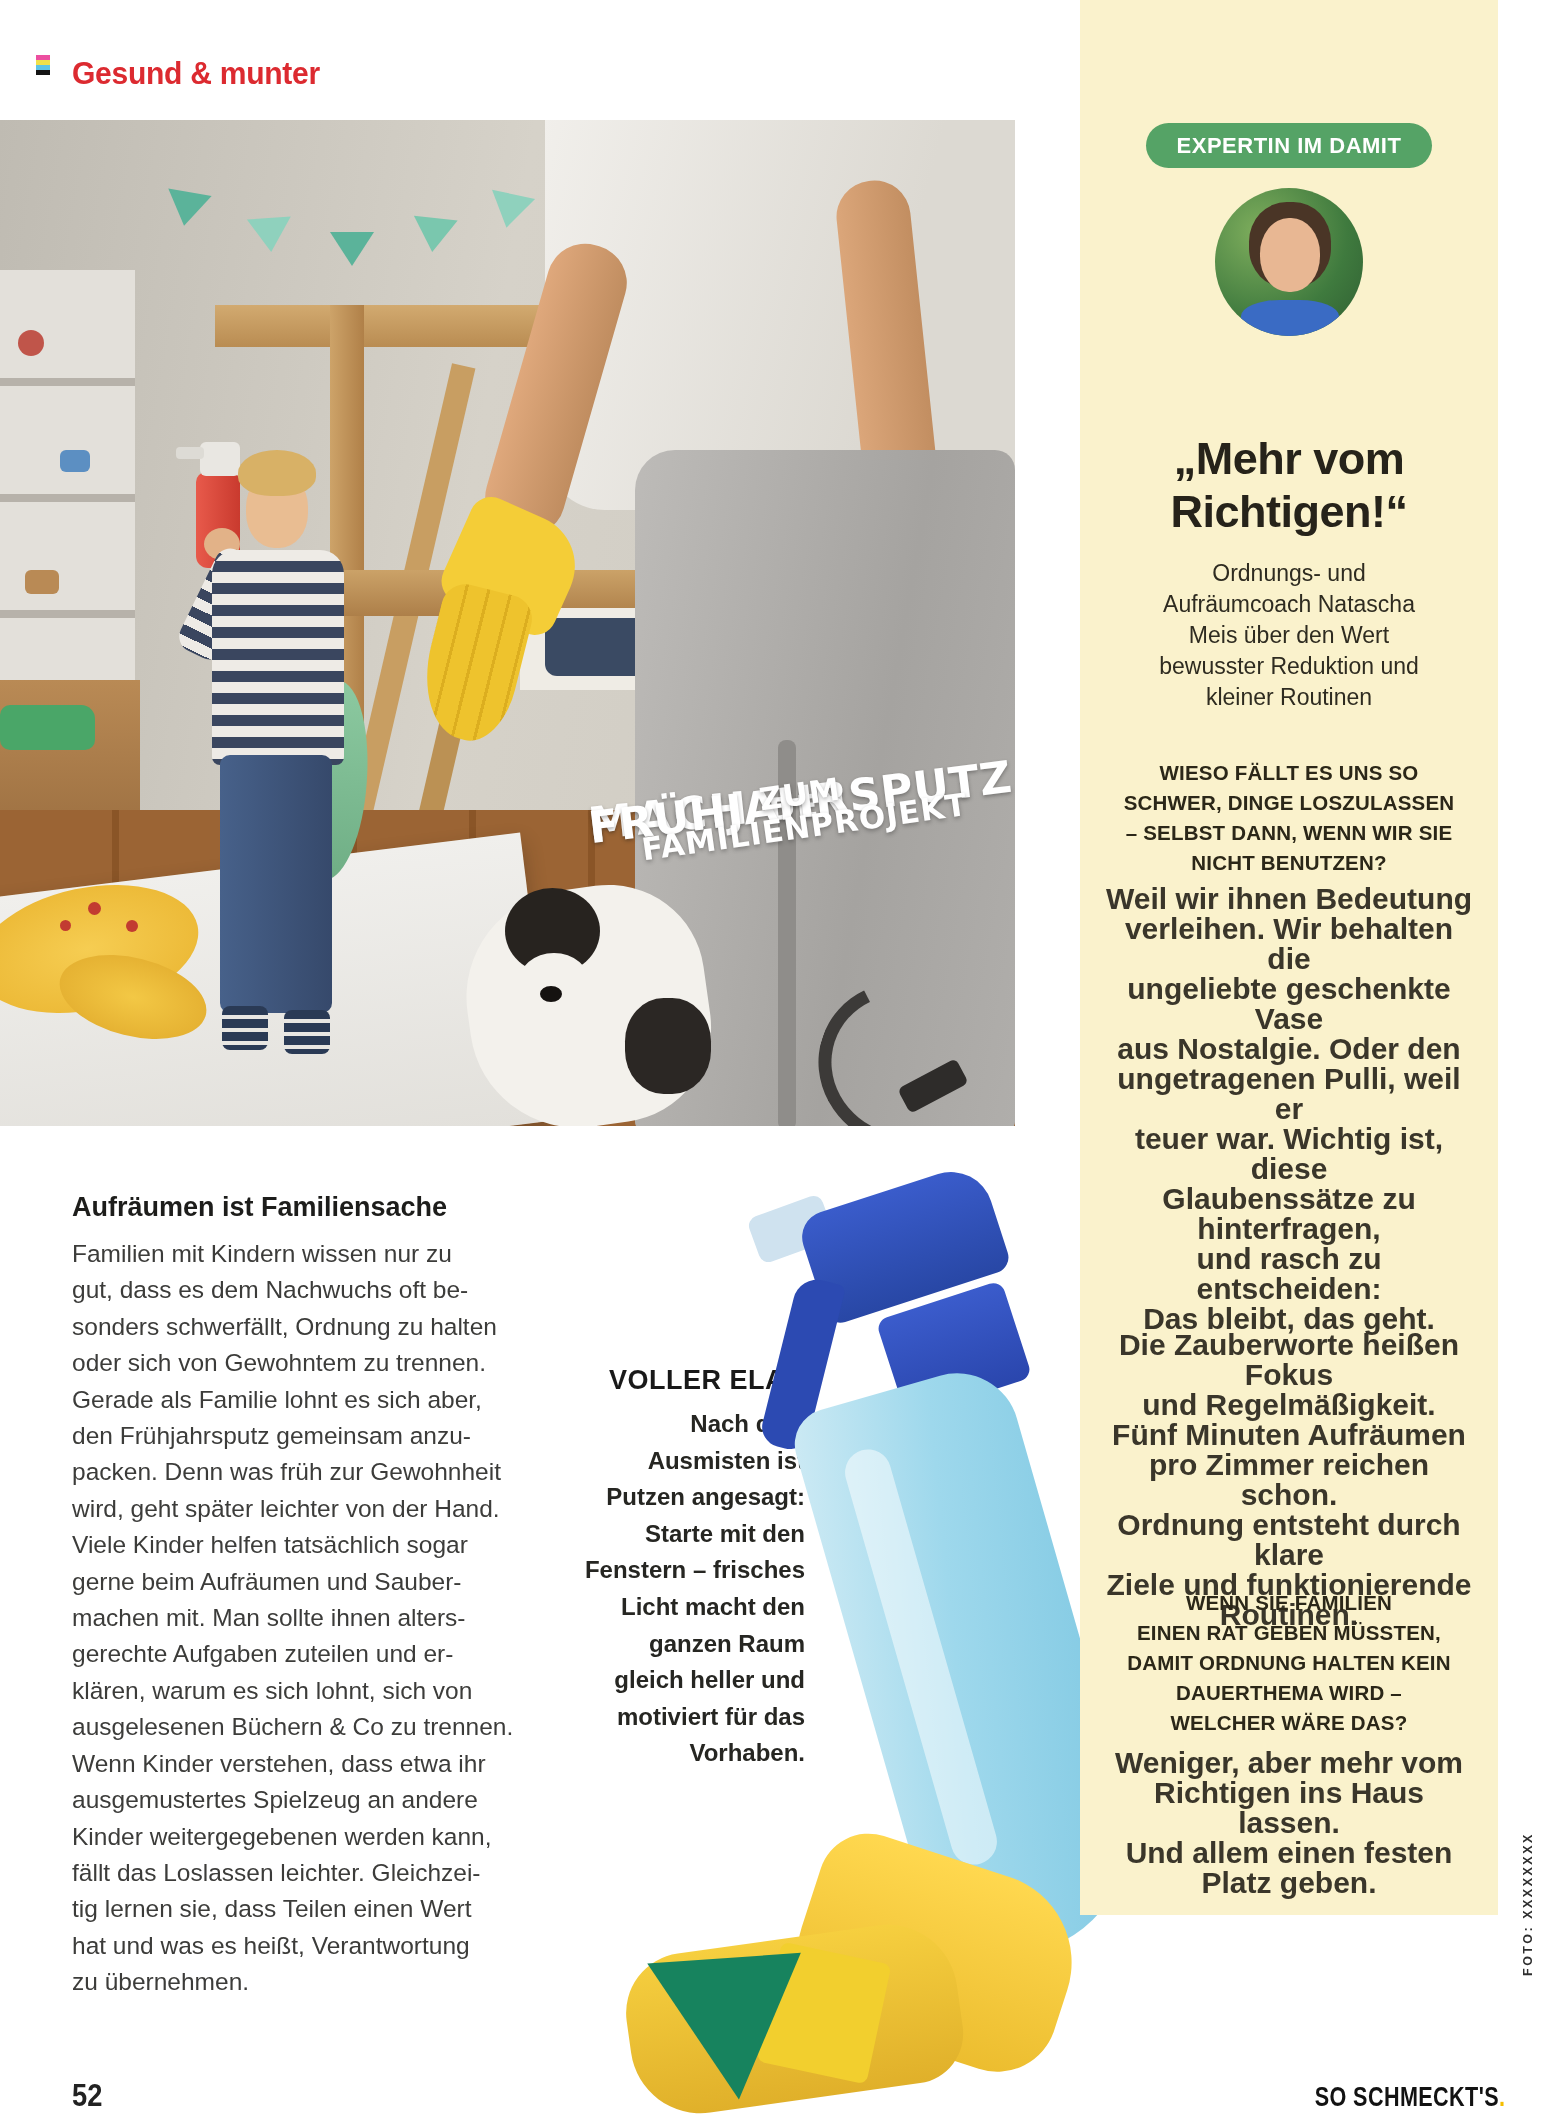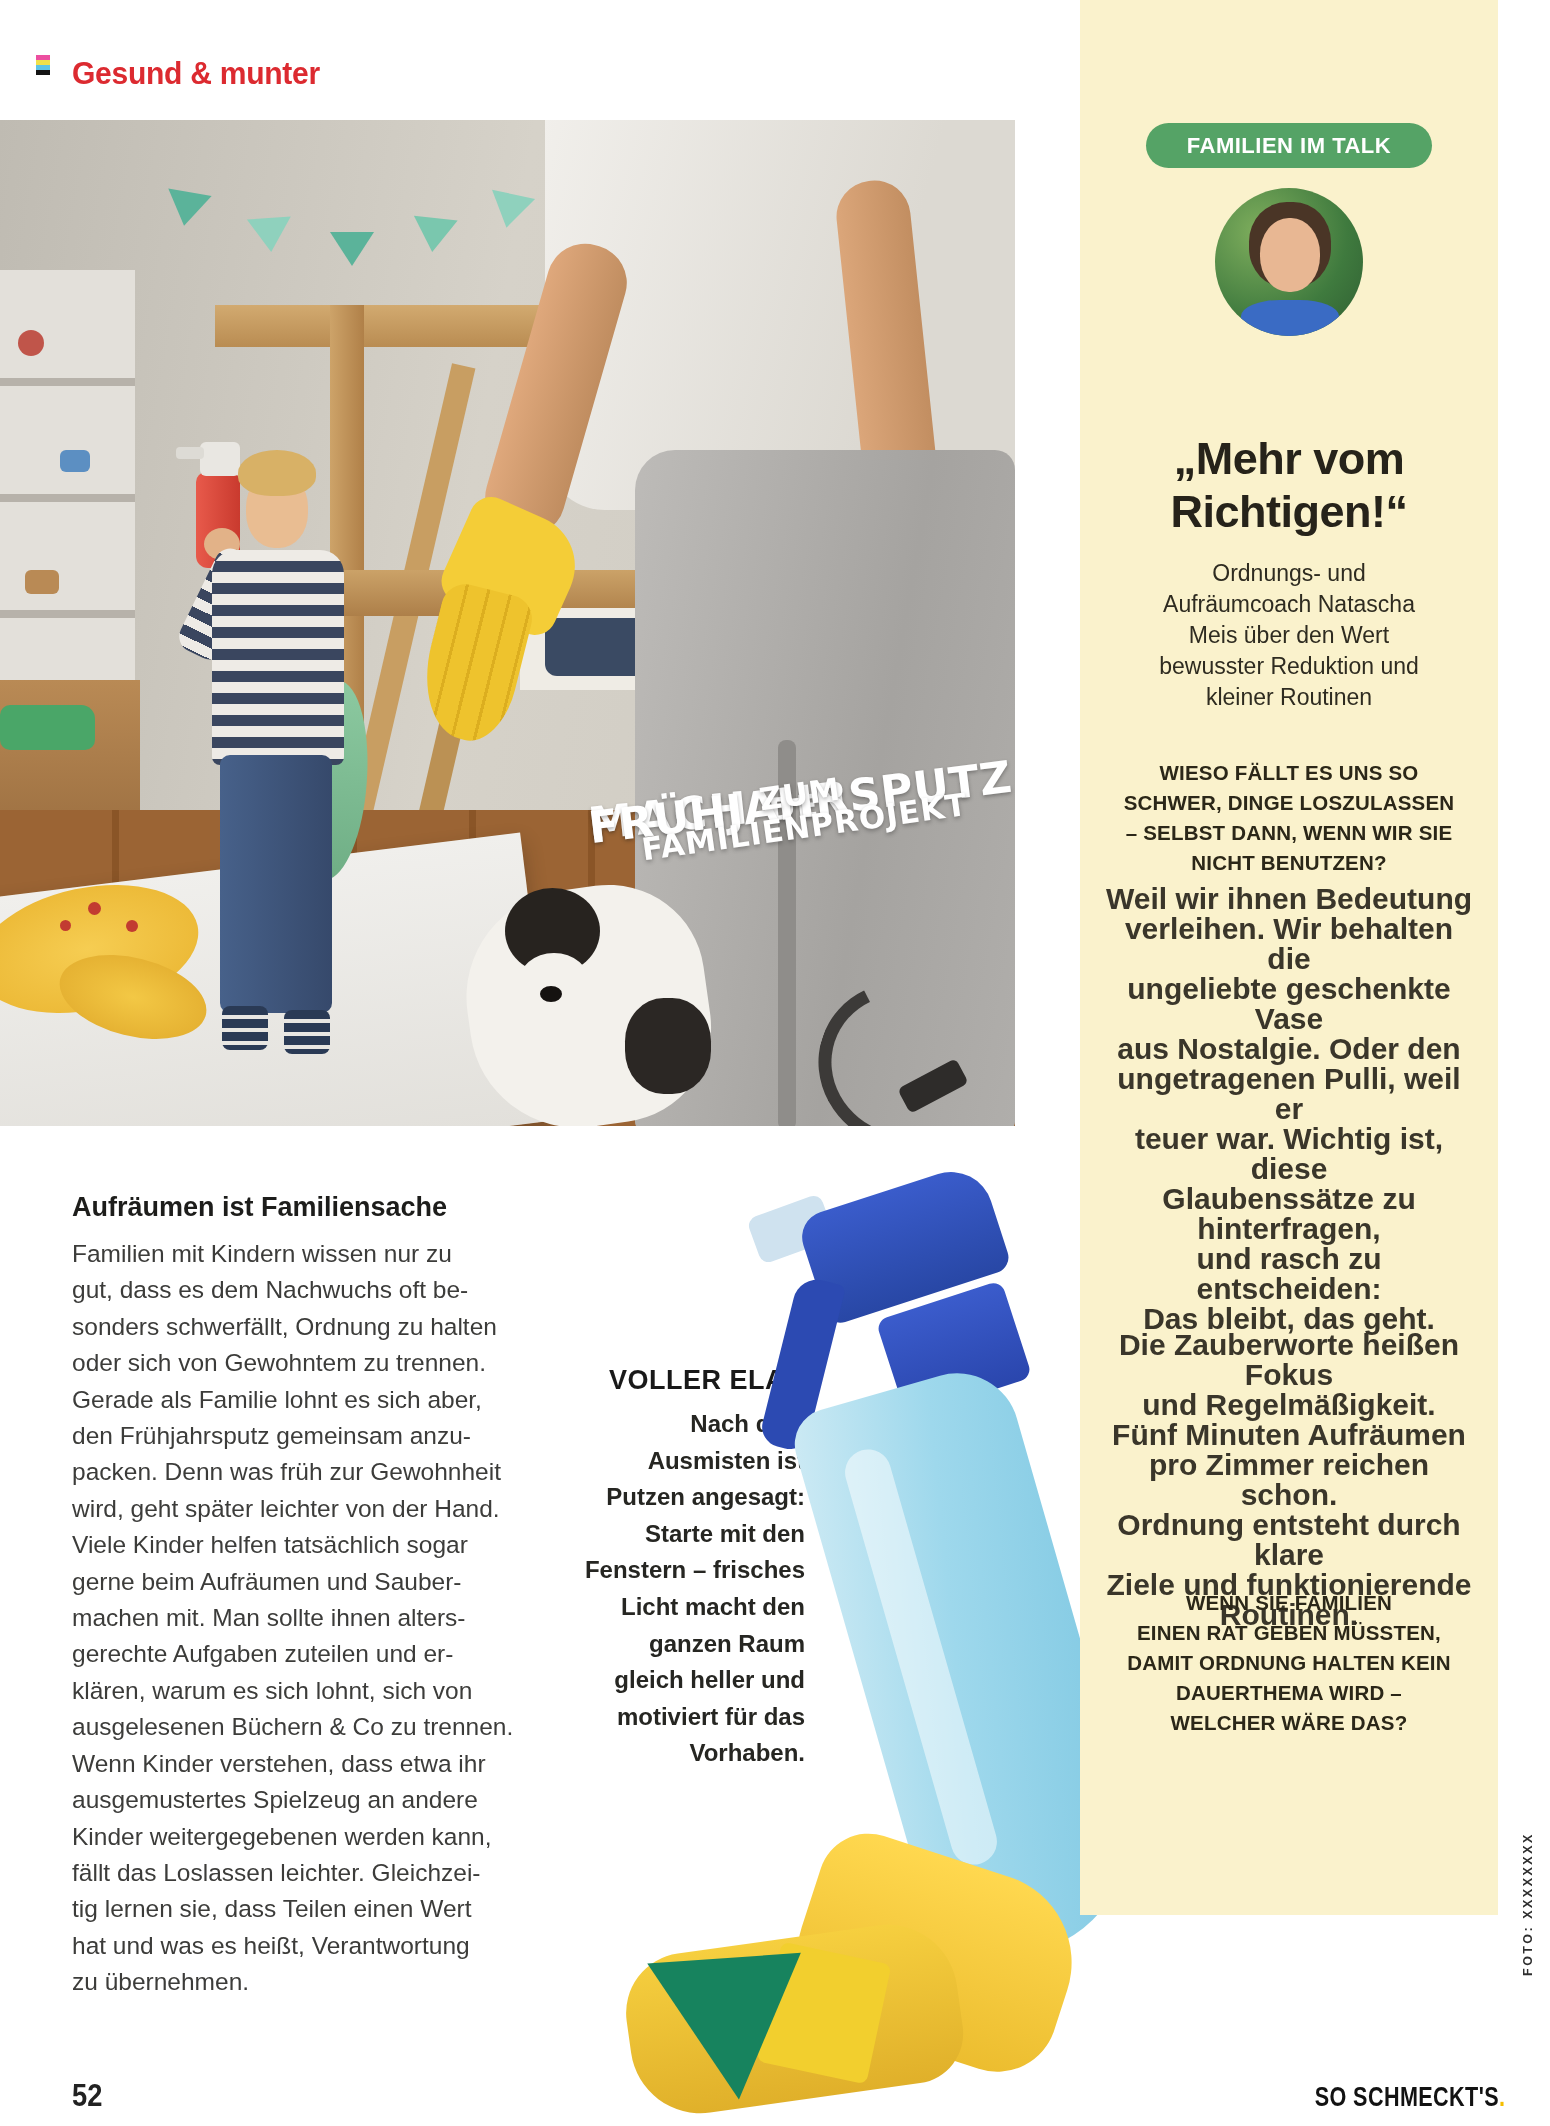--- a/index.html
+++ b/index.html
@@ -234,21 +234,21 @@
       background:linear-gradient(#ffd84f,#ecbd2f);border-radius:50px 90px 60px 80px;"></div>
     <div style="left:28px;top:758px;width:332px;height:162px;transform:rotate(-8deg);
       background:linear-gradient(#f6cf3f,#e0b02a);border-radius:60px 70px 50px 70px;"></div>
     <div style="left:168px;top:772px;width:112px;height:122px;background:#f2cf2e;transform:rotate(12deg);
       border-radius:8px;"></div>
     <div style="left:52px;top:778px;width:0;height:0;border-left:82px solid transparent;
       border-right:72px solid transparent;border-top:142px solid #17835e;transform:rotate(-4deg);"></div>
   </div>
 
   <div class="abs" id="sidebar">
-    <div id="expert-badge">FAMILIEN IM TALK</div>
+    <div id="expert-badge">EXPERTIN IM DAMIT</div>
 
     <div id="portrait">
       <div style="left:34px;top:14px;width:82px;height:86px;background:#4a3526;border-radius:46%;"></div>
       <div style="left:45px;top:30px;width:60px;height:74px;background:#e8b793;border-radius:48%;"></div>
       <div style="left:26px;top:112px;width:98px;height:40px;background:#3a6bc4;border-radius:40% 40% 0 0;"></div>
     </div>
 
     <div class="blk pre" id="sidebar-quote">„Mehr vom
 Richtigen!“</div>
     <div class="blk pre" id="sidebar-intro">Ordnungs- und
@@ -275,20 +275,24 @@
 Fünf Minuten Aufräumen
 pro Zimmer reichen schon.
 Ordnung entsteht durch klare
 Ziele und funktionierende
 Routinen.</div>
     <div class="blk pre sb-q" id="q2">WENN SIE FAMILIEN
 EINEN RAT GEBEN MÜSSTEN,
 DAMIT ORDNUNG HALTEN KEIN
 DAUERTHEMA WIRD –
 WELCHER WÄRE DAS?</div>
+    <div class="blk pre sb-a" id="a2">Weniger, aber mehr vom
+Richtigen ins Haus lassen.
+Und allem einen festen
+Platz geben.</div>
   </div>
 
   <div class="abs" id="photo-credit">FOTO: XXXXXXXX</div>
   <div class="abs" id="page-number">52</div>
   <div class="abs" id="brand">
     <span>SO SCHMECKT'S</span><span class="dot">.</span>
   </div>
 
 </div>
 

